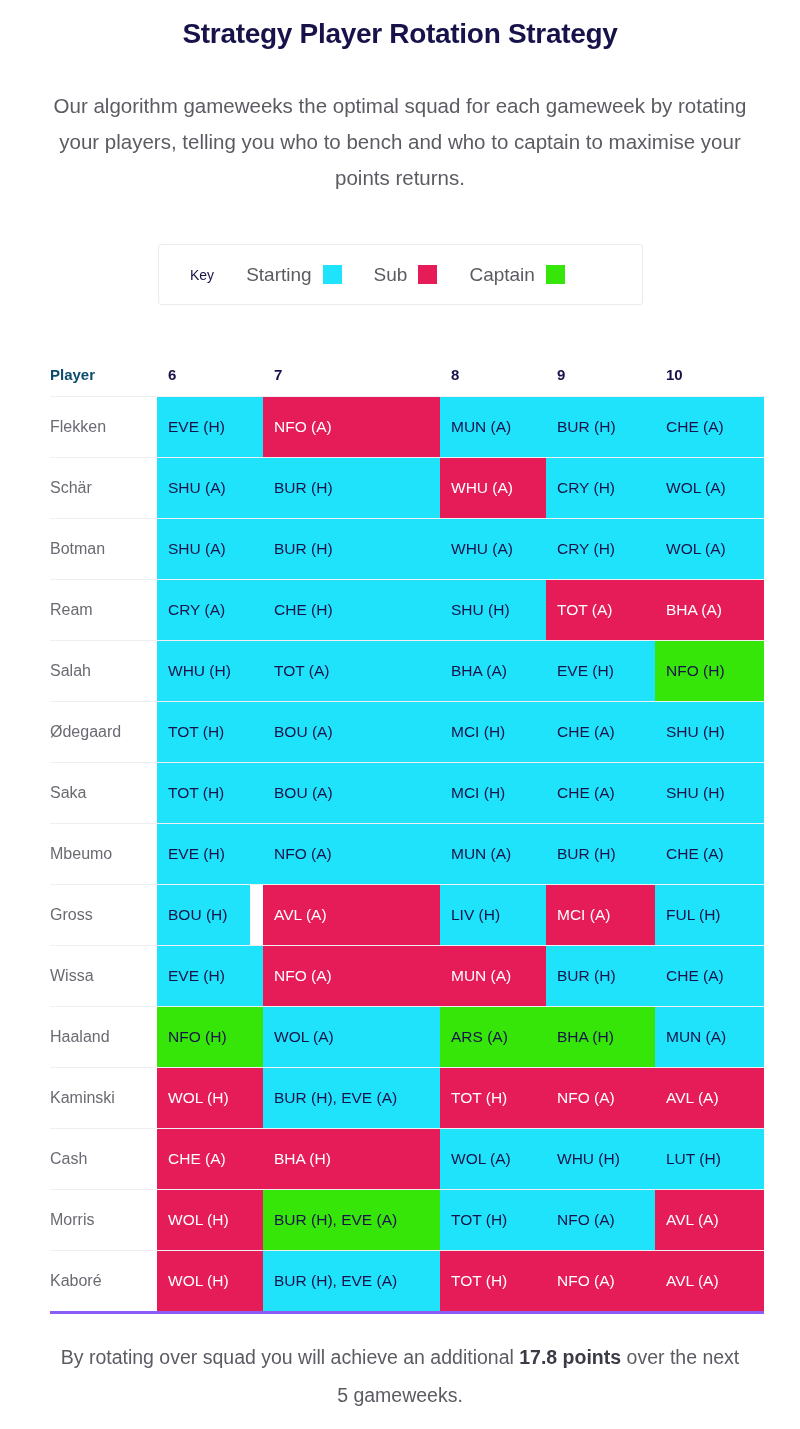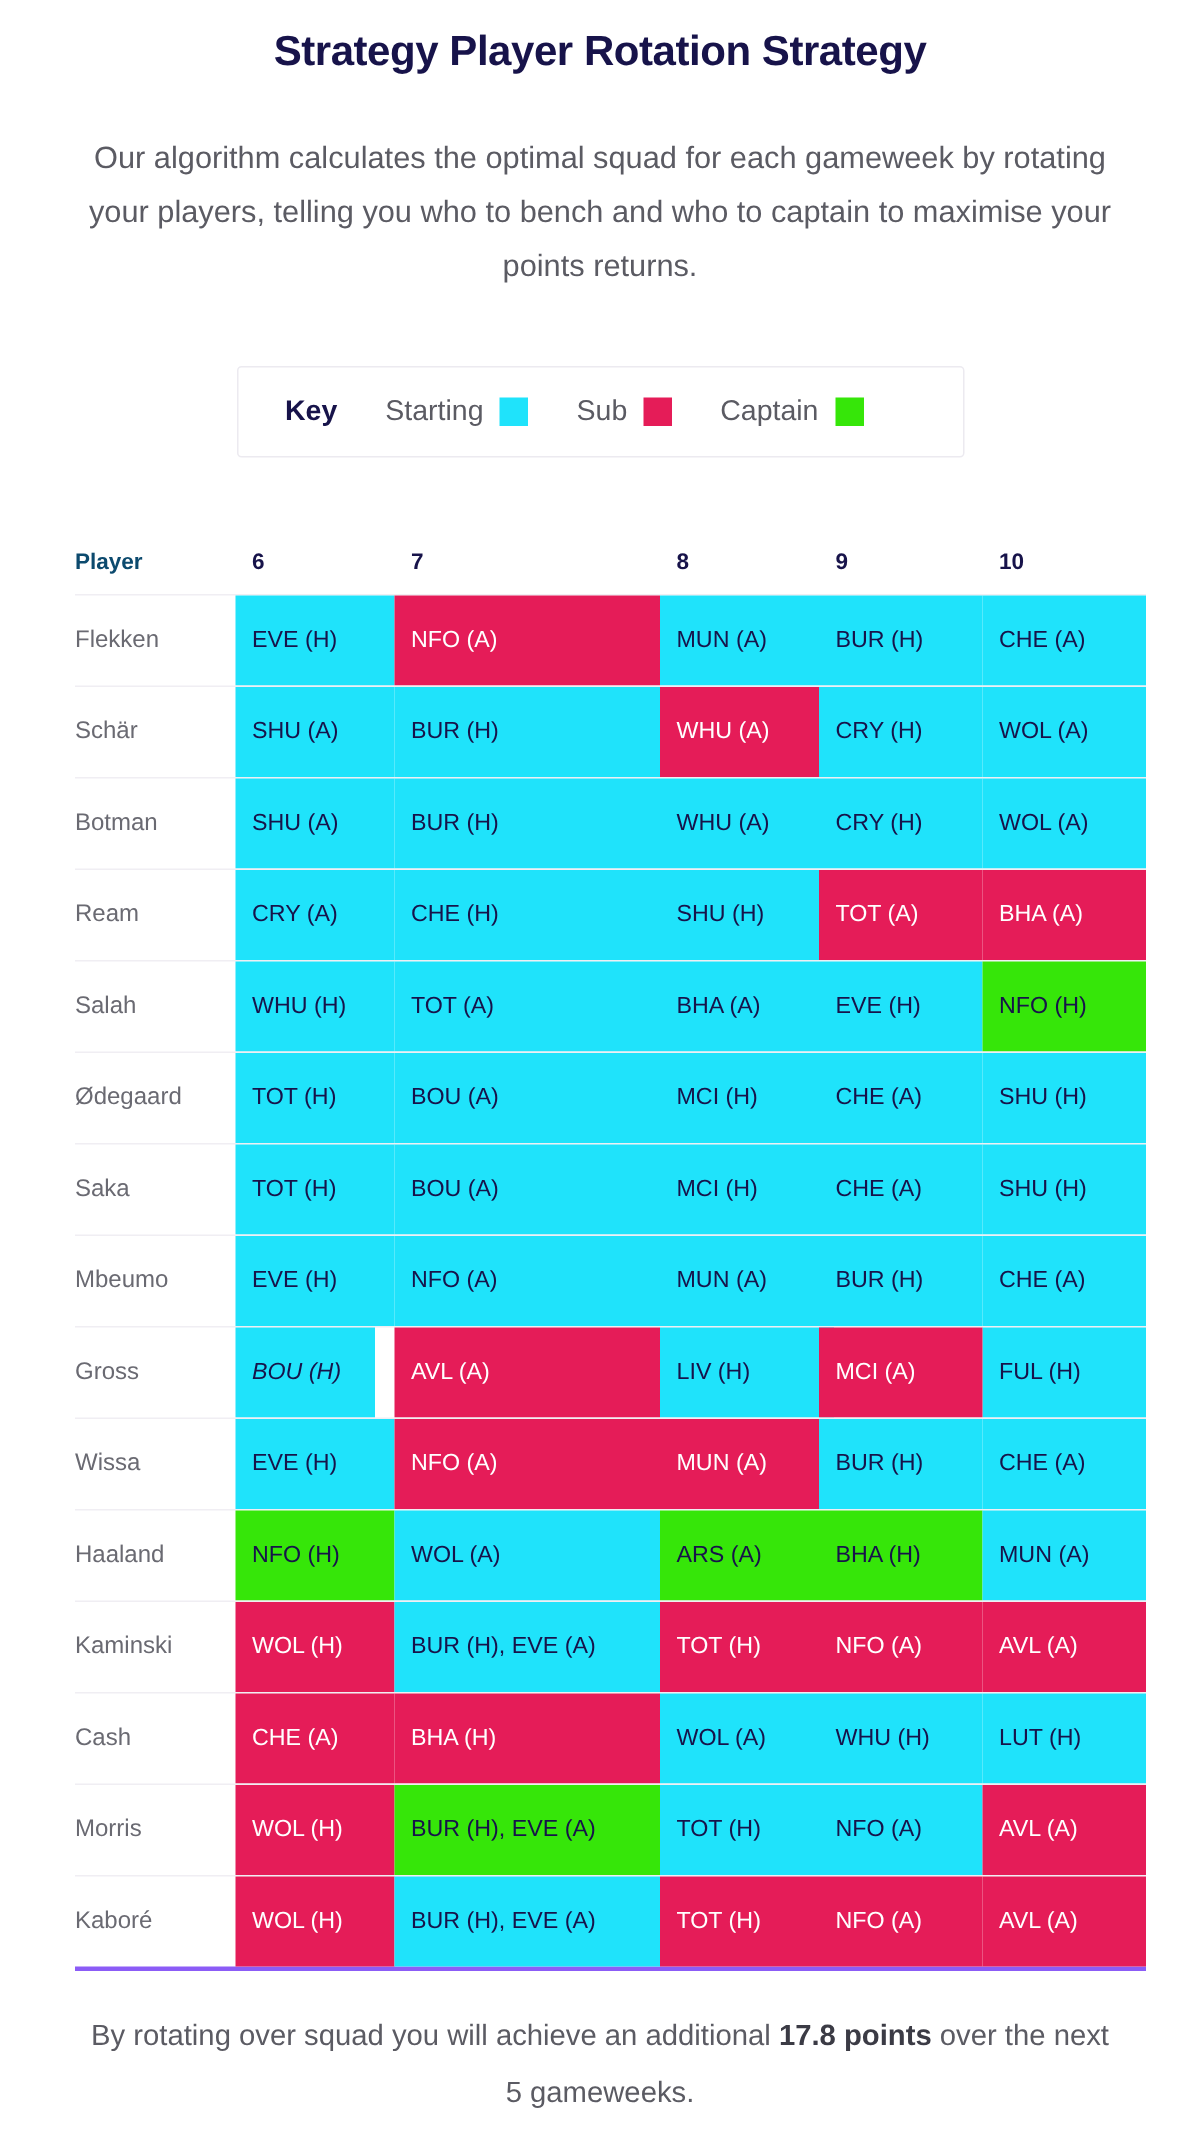--- a/index.html
+++ b/index.html
@@ -54,22 +54,22 @@
     width: 485px;
     height: 61px;
     border: 1px solid #eceaf0;
     border-radius: 3px;
     background: #ffffff;
     box-sizing: border-box;
     display: flex;
     align-items: center;
   }
   .key-label {
-    font-size: 19px;
-    font-weight: bold;
+    font-size: 14px;
+    font-weight: normal;
     color: #17134a;
     margin-left: 31px;
   }
   .key-entry {
     display: flex;
     align-items: center;
     margin-left: 32px;
   }
   .key-entry .k-text {
     font-size: 19px;
@@ -165,21 +165,21 @@
   }
   .footer b { color: #3b3b45; font-weight: bold; }
 </style>
 </head>
 <body>
 
 <div class="page">
 
   <div class="title">Strategy Player Rotation Strategy</div>
 
-  <div class="intro">Our algorithm calculates the optimal squad for each gameweek by rotating your players, telling you who to bench and who to captain to maximise your points returns.</div>
+  <div class="intro">Our algorithm gameweeks the optimal squad for each gameweek by rotating your players, telling you who to bench and who to captain to maximise your points returns.</div>
 
   <div class="key-box">
     <div class="key-label">Key</div>
     <div class="key-entry">
       <span class="k-text">Starting</span>
       <span class="k-swatch" style="background:#1fe3fb"></span>
     </div>
     <div class="key-entry">
       <span class="k-text">Sub</span>
       <span class="k-swatch" style="background:#e51c58"></span>
@@ -278,21 +278,21 @@
             <div class="cell start" style="left: 0px; width: 106px;">EVE (H)</div>
             <div class="cell start" style="left: 106px; width: 177px;">NFO (A)</div>
             <div class="cell start" style="left: 283px; width: 106px;">MUN (A)</div>
             <div class="cell start" style="left: 389px; width: 109px;">BUR (H)</div>
             <div class="cell start" style="left: 498px; width: 109px;">CHE (A)</div>
           </div>
         </div>
         <div class="row">
           <div class="row-name">Gross</div>
           <div class="cells">
-            <div class="cell start" style="left: 0px; width: 93px; font-style: italic;">BOU (H)</div>
+            <div class="cell start" style="left: 0px; width: 93px;">BOU (H)</div>
             <div class="cell sub" style="left: 106px; width: 177px;">AVL (A)</div>
             <div class="cell start" style="left: 283px; width: 116px;">LIV (H)</div>
             <div class="cell start" style="left: 498px; width: 109px;">FUL (H)</div>
             <div class="cell sub" style="left: 389px; width: 109px;">MCI (A)</div>
           </div>
         </div>
         <div class="row">
           <div class="row-name">Wissa</div>
           <div class="cells">
             <div class="cell start" style="left: 0px; width: 106px;">EVE (H)</div>

